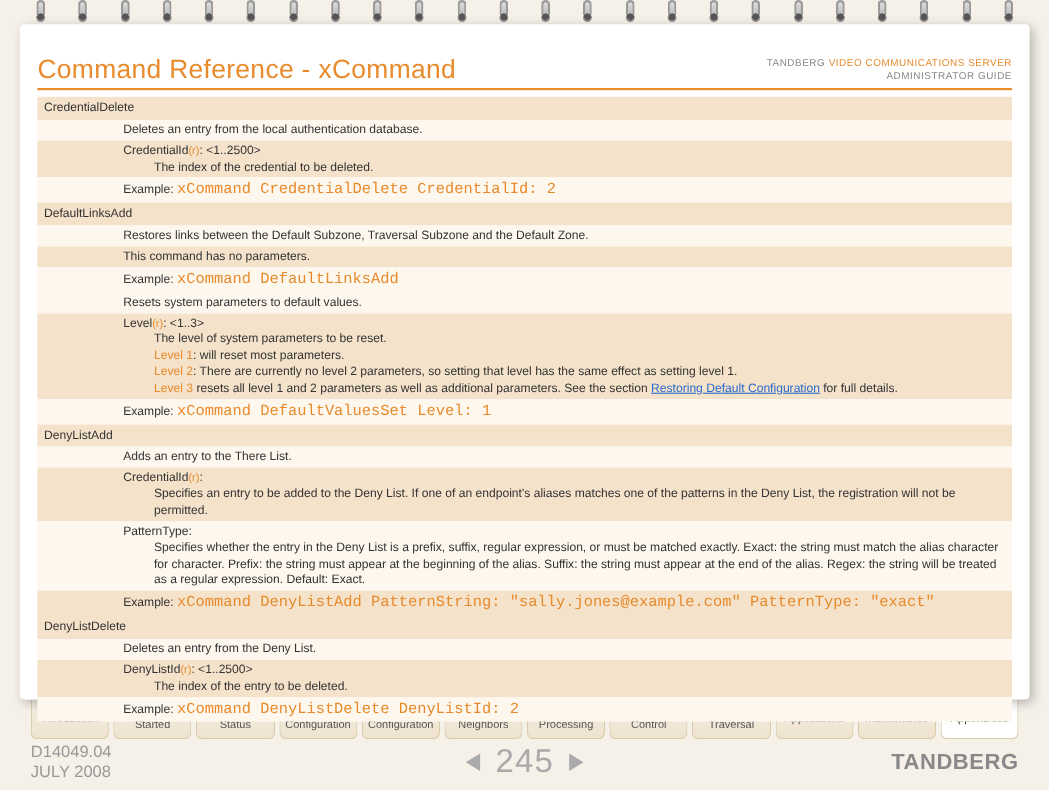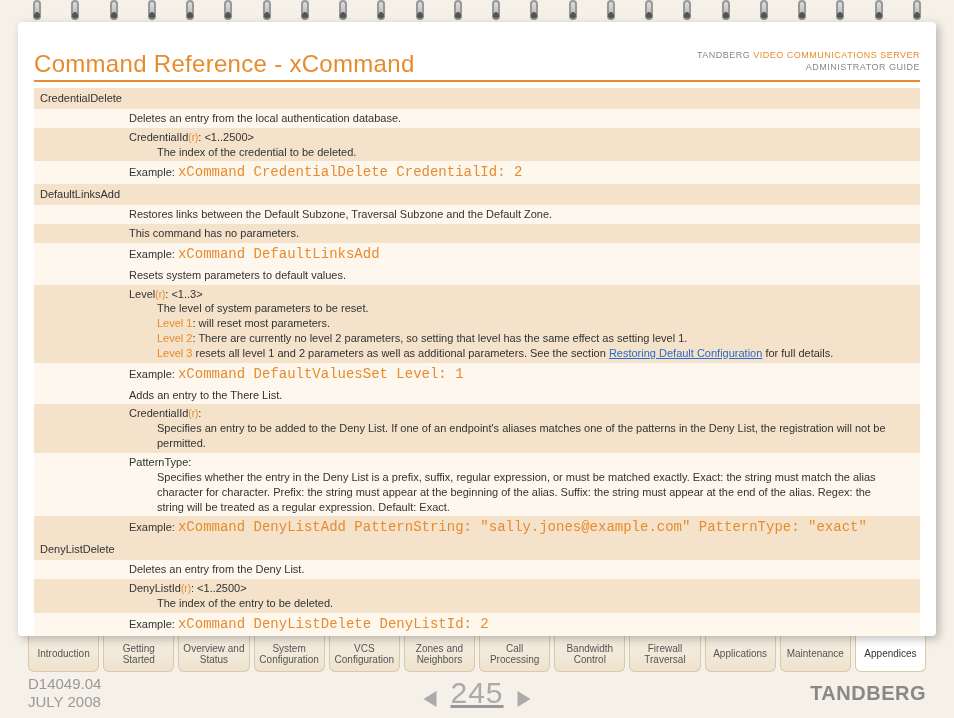--- a/index.html
+++ b/index.html
@@ -54,21 +54,21 @@
     bottom: 82px;
     background: #fff;
     box-shadow: 3px 3px 10px rgba(0,0,0,0.25);
     border-radius: 4px;
     padding: 28px 16px 12px 16px;
     z-index: 2;
   }
   .header-row {
     display: flex;
     justify-content: space-between;
-    align-items: flex-start;
+    align-items: center;
     border-bottom: 2px solid #e88b2d;
     padding-bottom: 2px;
     margin-bottom: 6px;
   }
   .title {
     font-size: 24px;
     color: #e88b2d;
     font-weight: normal;
     letter-spacing: 0.3px;
   }
@@ -76,21 +76,21 @@
     text-align: right;
     font-size: 9px;
     color: #888;
     letter-spacing: 0.5px;
     line-height: 1.3;
   }
   .header-right .vcs { color: #e88b2d; }
   .cmd-block { margin-bottom: 0; }
   .row {
     display: flex;
-    padding: 2px 23px;
+    padding: 2px 6px;
     font-size: 11px;
     line-height: 1.35;
   }
   .row .col1 { flex: 0 0 72px; }
   .row .col2 { flex: 1; }
   .bg-dark { background: #f4e2ca; }
   .bg-light { background: #fdf7ee; }
   .cmd-name { font-weight: normal; color: #333; padding: 3px 6px; font-size: 11px; }
   .orange { color: #e88b2d; }
   .mono { font-family: "Courier New", monospace; font-size: 14px; }
@@ -137,24 +137,23 @@
     align-items: center;
     justify-content: space-between;
     padding: 0 10px;
   }
   .footer-left { font-size: 15px; color: #999; line-height: 1.2; }
   .footer-center {
     position: absolute;
     left: 50%;
     transform: translateX(-50%);
     display: flex;
-    align-items: flex-end;
+    align-items: center;
     gap: 8px;
     color: #999;
-    text-decoration: underline;
   }
   .footer-center .pn {
     font-size: 30px;
     font-weight: normal;
     color: #aaa;
     letter-spacing: 1px;
   }
   .arrow { cursor: pointer; }
   .arrow svg { display: block; }
   .footer-right {
@@ -318,20 +317,21 @@
         <div class="row bg-dark">
           <span class="col1"></span>
           <span class="col2"><span>Level</span><span class="r-mark">(r)</span><span>: &lt;1..3&gt;</span><span class="param-desc">The level of system parameters to be reset.</span><span class="param-desc"><span class="orange">Level 1</span>: will reset most parameters.</span><span class="param-desc"><span class="orange">Level 2</span>: There are currently no level 2 parameters, so setting that level has the same effect as setting level 1.</span><span class="param-desc"><span class="orange">Level 3</span> resets all level 1 and 2 parameters as well as additional parameters. See the section <a class="link" href="#">Restoring Default Configuration</a> for full details.</span></span>
         </div>
         <div class="row bg-light">
           <span class="col1"></span>
           <span class="col2">Example: <span class="mono orange">xCommand DefaultValuesSet Level: 1</span></span>
         </div>
       </div>
       <div class="cmd-block">
+        <div class="row bg-dark cmd-name">DenyListAdd</div>
         <div class="row bg-light">
           <span class="col1"></span>
           <span class="col2">Adds an entry to the There List.</span>
         </div>
         <div class="row bg-dark">
           <span class="col1"></span>
           <span class="col2"><span>CredentialId</span><span class="r-mark">(r)</span><span>: <s: 1,="" 60=""></s:></span><span class="param-desc">Specifies an entry to be added to the Deny List. If one of an endpoint's aliases matches one of the patterns in the Deny List, the registration will not be permitted.</span></span>
         </div>
         <div class="row bg-light">
           <span class="col1"></span>

